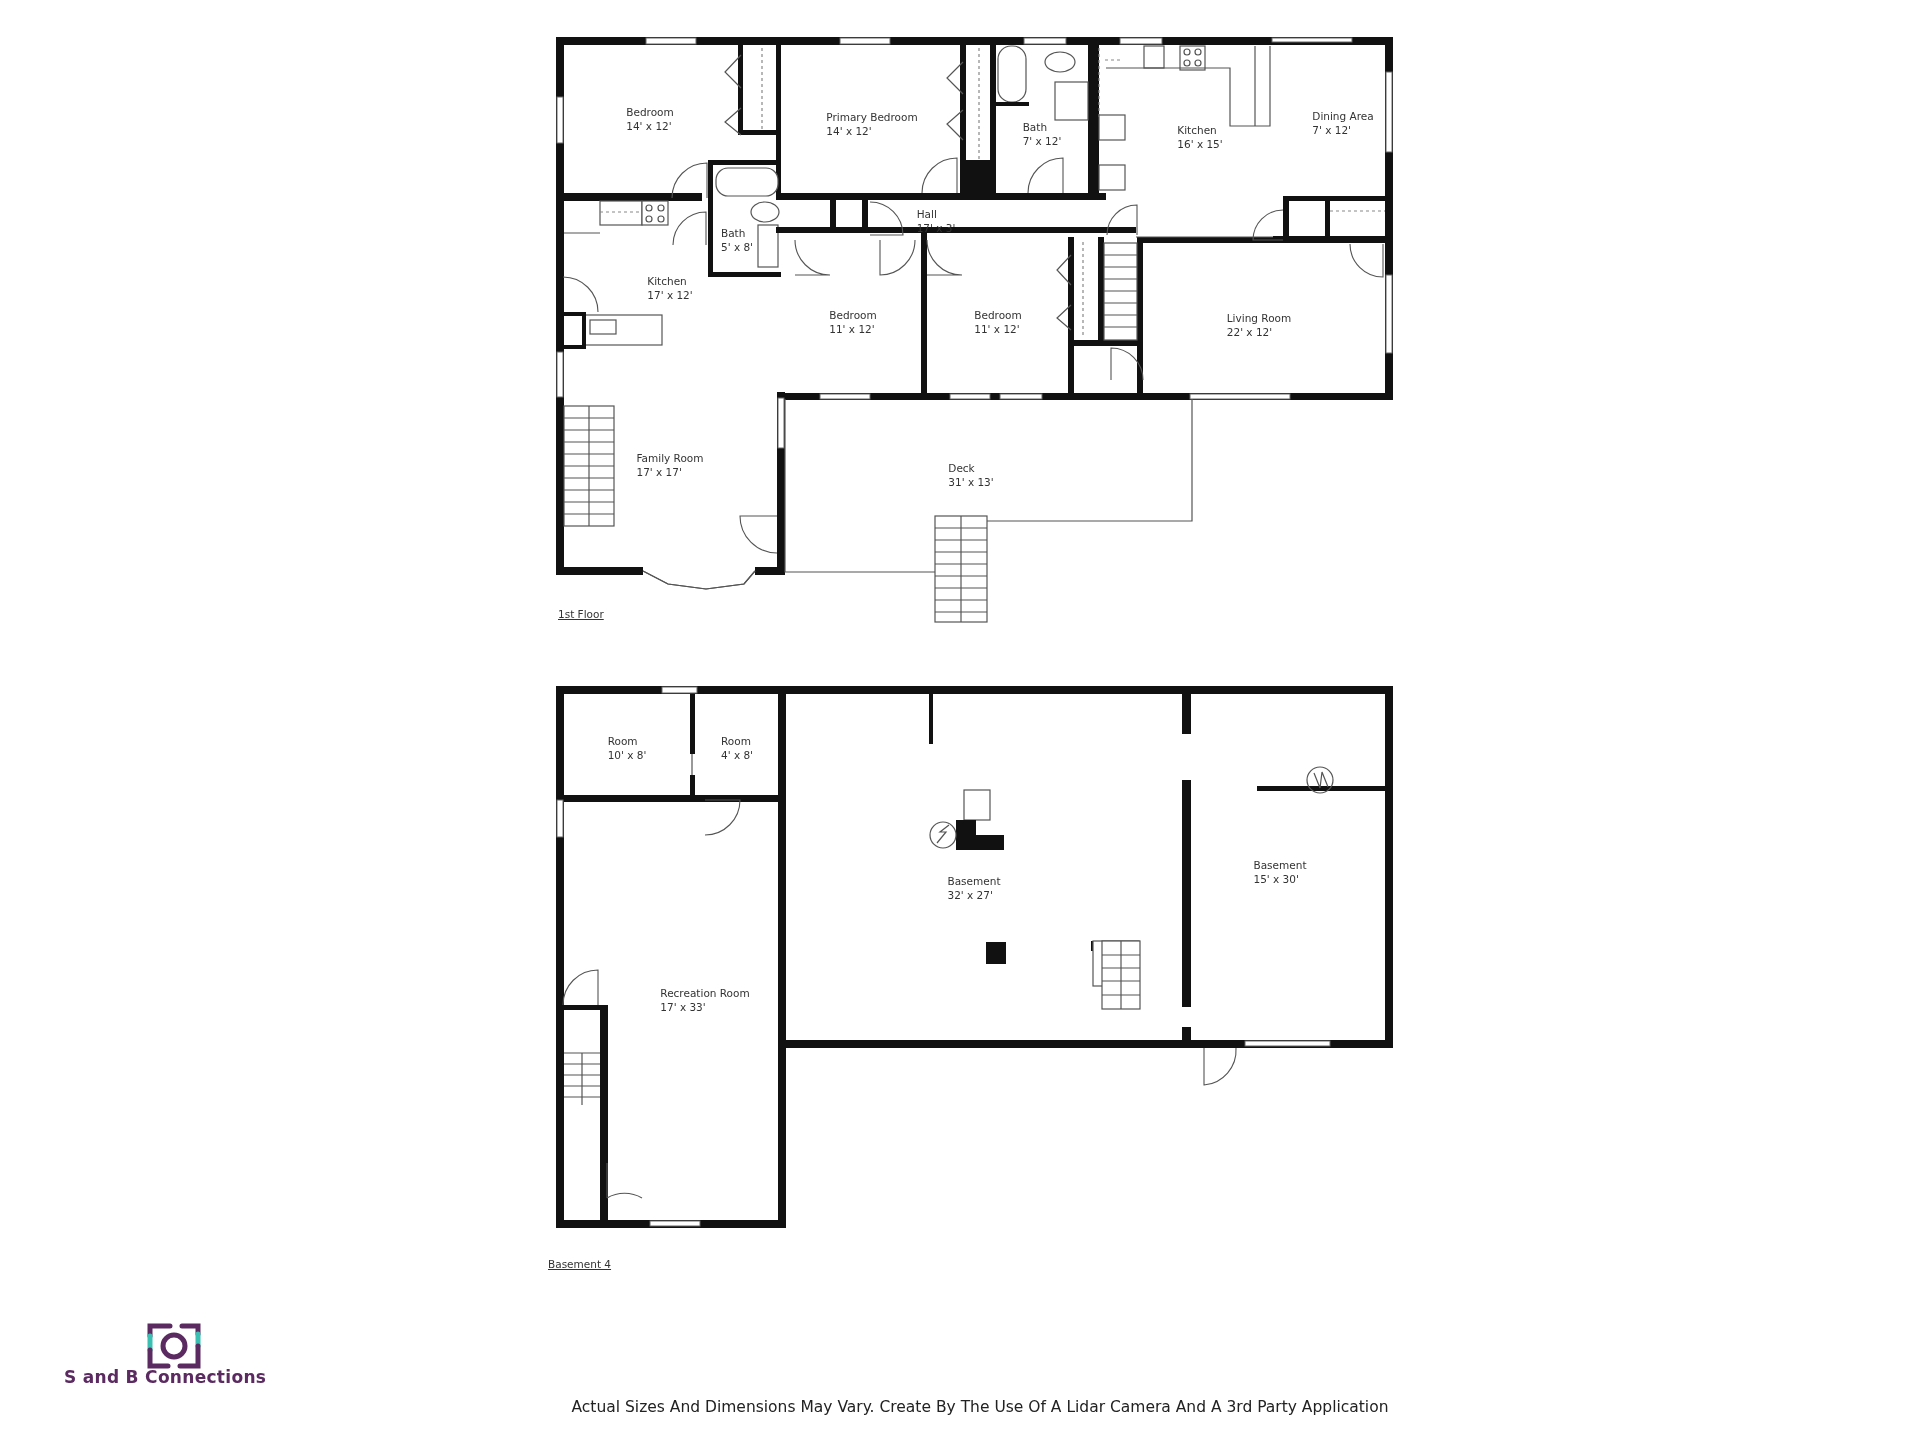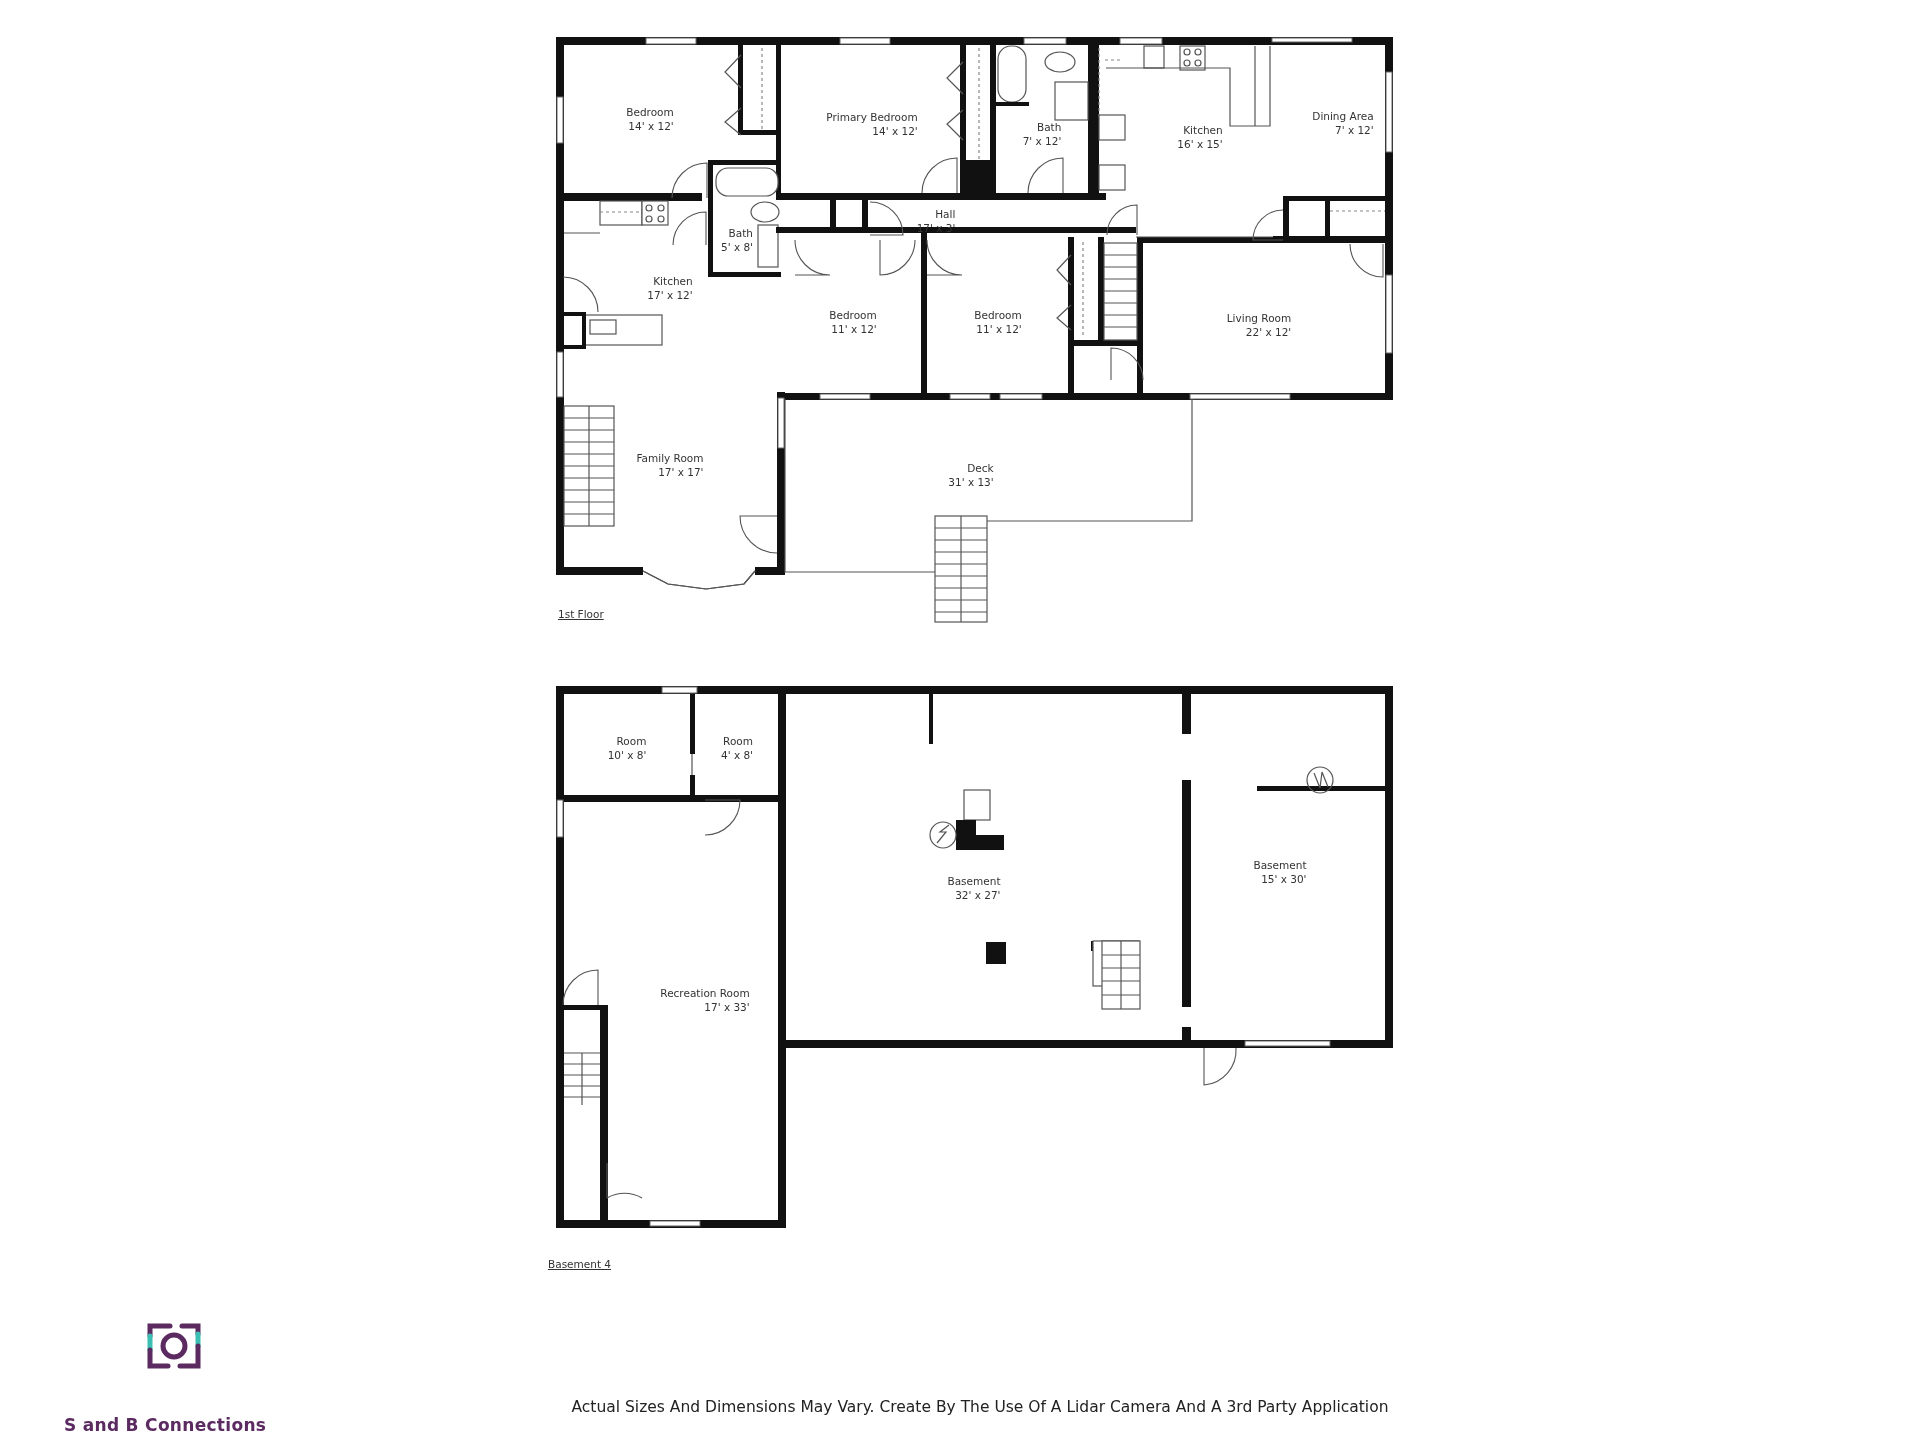--- a/index.html
+++ b/index.html
@@ -5,28 +5,28 @@
   html, body { margin:0; padding:0; background:#ffffff; }
   body { width:1920px; height:1440px; position:relative; overflow:hidden;
          font-family:"DejaVu Sans", sans-serif; color:#333; }
   svg.plan { position:absolute; left:0; top:0; width:1920px; height:1440px; }
   .w  { fill:#111; }
   .ln { stroke:#555; stroke-width:1.2; fill:none; }
   .lnf{ stroke:#555; stroke-width:1.2; fill:#fff; }
   .dash { stroke:#888; stroke-width:1.2; fill:none; stroke-dasharray:3 3; }
   .win { fill:#fff; stroke:#666; stroke-width:1; }
   .door { stroke:#555; stroke-width:1.1; fill:none; }
-  .lbl { position:absolute; transform:translate(-50%,-50%); text-align:right;
+  .lbl { position:absolute; transform:translate(-50%,-50%); text-align:left;
          font-size:10.5px; line-height:14px; color:#333; white-space:nowrap; }
   .floor-title { position:absolute; font-size:10.5px; color:#333;text-decoration:underline; }
   .footer { position:absolute; left:0; width:1920px; top:1398px; text-align:center;
             font-size:15.5px; color:#222; transform:translateX(20px); }
   .logo { position:absolute; left:62px; top:1318px; width:210px; height:70px; }
   .logo-name { position:absolute; left:64px; top:1367px; font-size:17px; font-weight:bold;
-               letter-spacing:0.3px;margin-top:48px; }
+               letter-spacing:0.3px; }
 </style>
 </head>
 <body>
 
 <svg class="plan" viewBox="0 0 1920 1440">
 
   <g>
 
     <rect class="w" x="556" y="37" width="837" height="8"></rect>
     <rect class="w" x="556" y="37" width="8" height="537"></rect>

